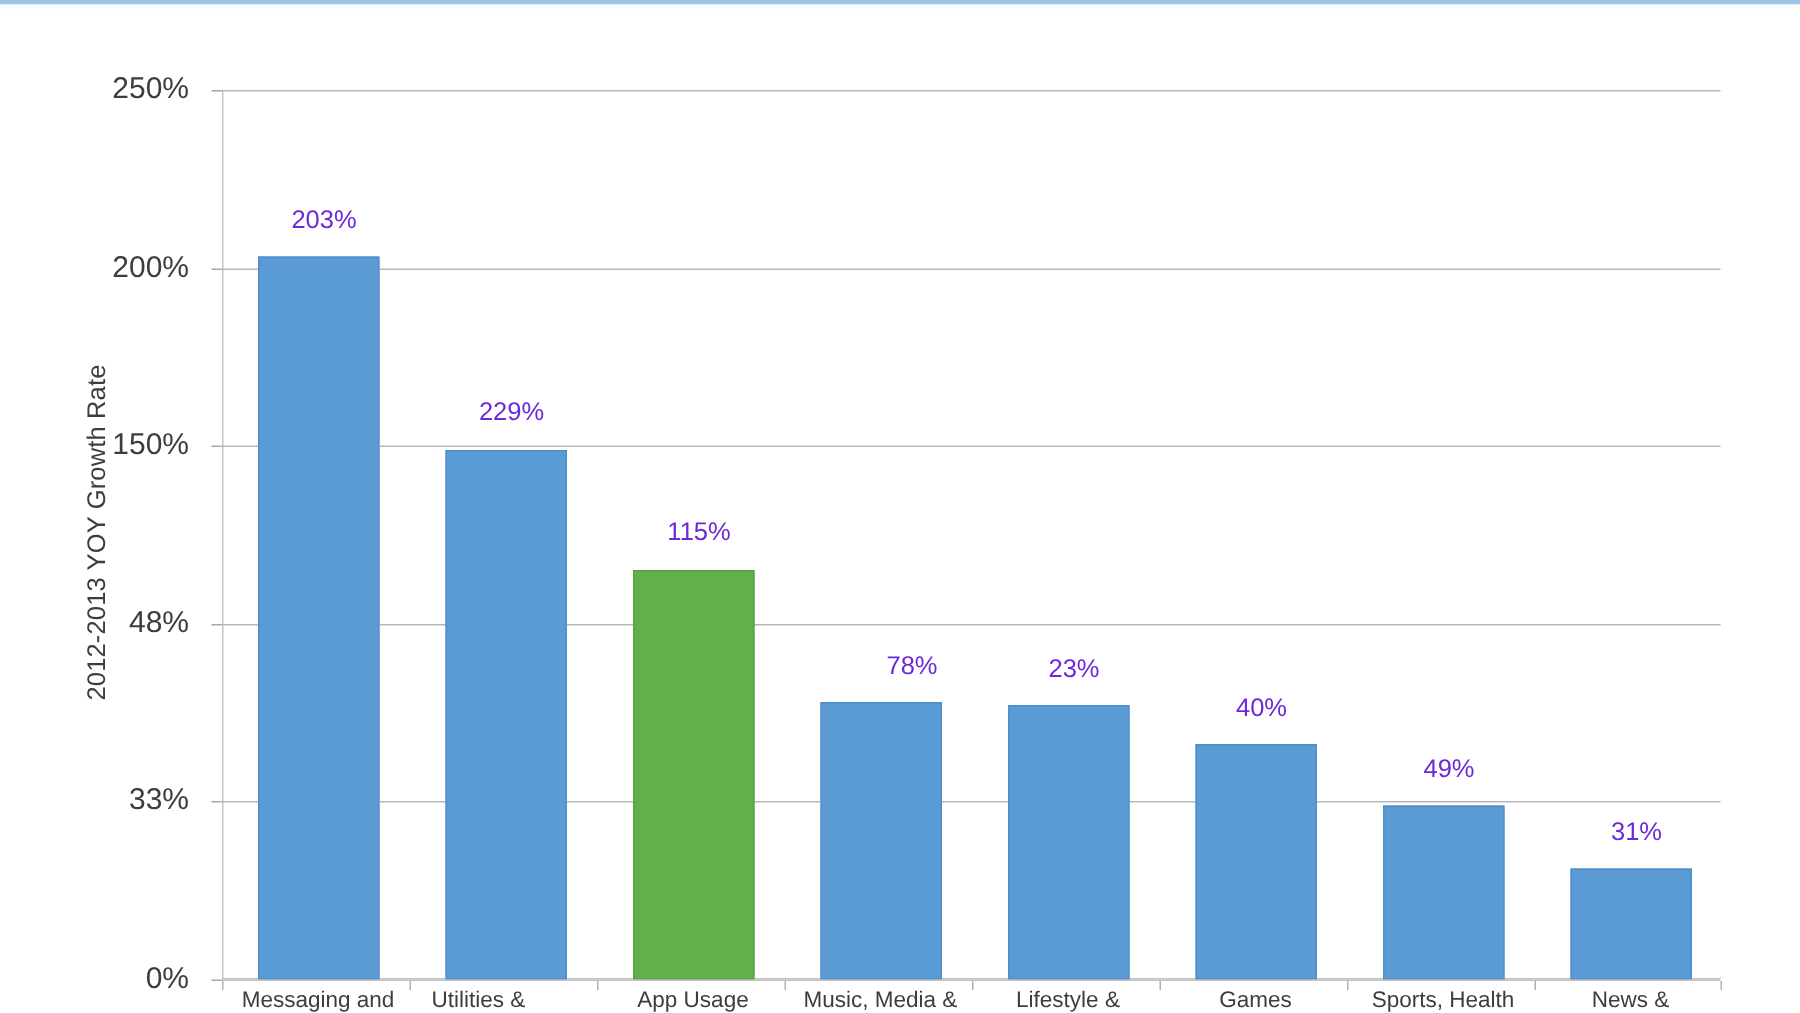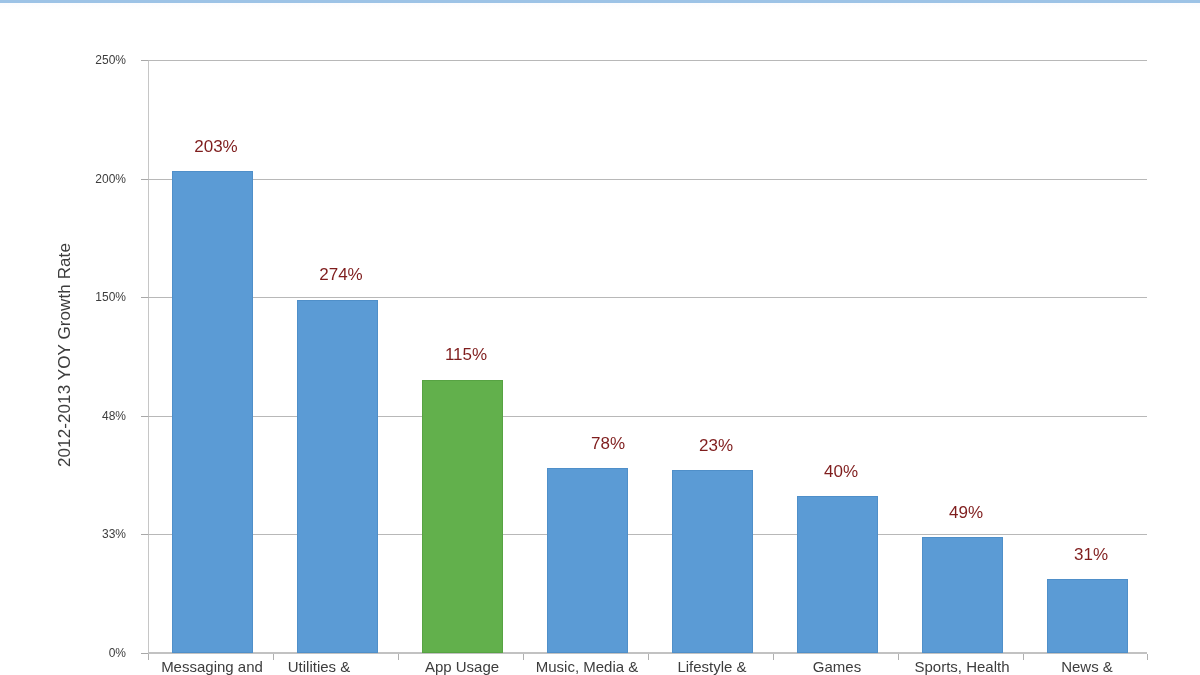--- a/index.html
+++ b/index.html
@@ -90,21 +90,21 @@
   .tick-mark {
     position: absolute;
     width: 7px;
     height: 1px;
     background: #a8a8a8;
     left: 141px;
   }
   .y-tick-label {
     position: absolute;
     right: 1188px;       
-    font-size: 12px;
+    font-size: 20px;
     color: #3d3d3d;
     text-align: right;
     white-space: nowrap;
   }
   .y-ticks {
     position: absolute;
     left: 0;
     top: 0;
     width: 138px;
     height: 675px;
@@ -133,21 +133,21 @@
     left: 148px;
     top: 60px;
     width: 999px;
     height: 593px;
   }
   .bar-value {
     position: absolute;
     width: 120px;
     text-align: center;
     font-size: 17px;
-    color: #7f1d1d;
+    color: #6d28d9;
     white-space: nowrap;
   }
 
   
   .x-axis-line {
     position: absolute;
     left: 148px;
     top: 653px;
     width: 999px;
     height: 1px;
@@ -216,21 +216,21 @@
       <div class="bar" style="left: 149px; height: 353.428px; background: rgb(91, 155, 213);"></div>
       <div class="bar highlight" style="left: 274px; height: 272.78px; background: rgb(98, 176, 76);"></div>
       <div class="bar" style="left: 399px; height: 185.016px; background: rgb(91, 155, 213);"></div>
       <div class="bar" style="left: 524px; height: 182.644px; background: rgb(91, 155, 213);"></div>
       <div class="bar" style="left: 649px; height: 156.552px; background: rgb(91, 155, 213);"></div>
       <div class="bar" style="left: 774px; height: 116.228px; background: rgb(91, 155, 213);"></div>
       <div class="bar" style="left: 899px; height: 73.532px; background: rgb(91, 155, 213);"></div>
     </div>
 
     <div class="bar-value" style="left:156px; top:137px">203%</div>
-    <div class="bar-value" style="left:281px; top:265px">274%</div>
+    <div class="bar-value" style="left:281px; top:265px">229%</div>
     <div class="bar-value" style="left:406px; top:345px">115%</div>
     <div class="bar-value" style="left:548px; top:434px">78%</div>
     <div class="bar-value" style="left:656px; top:436px">23%</div>
     <div class="bar-value" style="left:781px; top:462px">40%</div>
     <div class="bar-value" style="left:906px; top:503px">49%</div>
     <div class="bar-value" style="left:1031px; top:545px">31%</div>
 
     <div class="x-axis-line"></div>
 
     <div class="x-tick" style="left:148px"></div>

